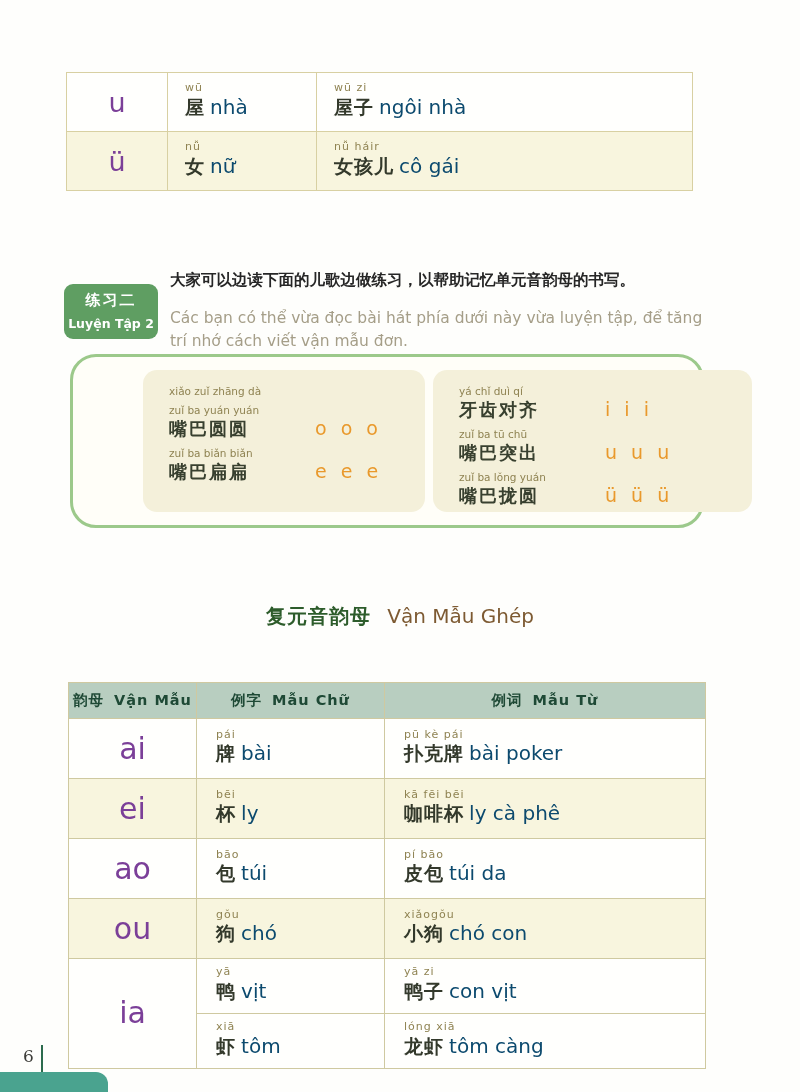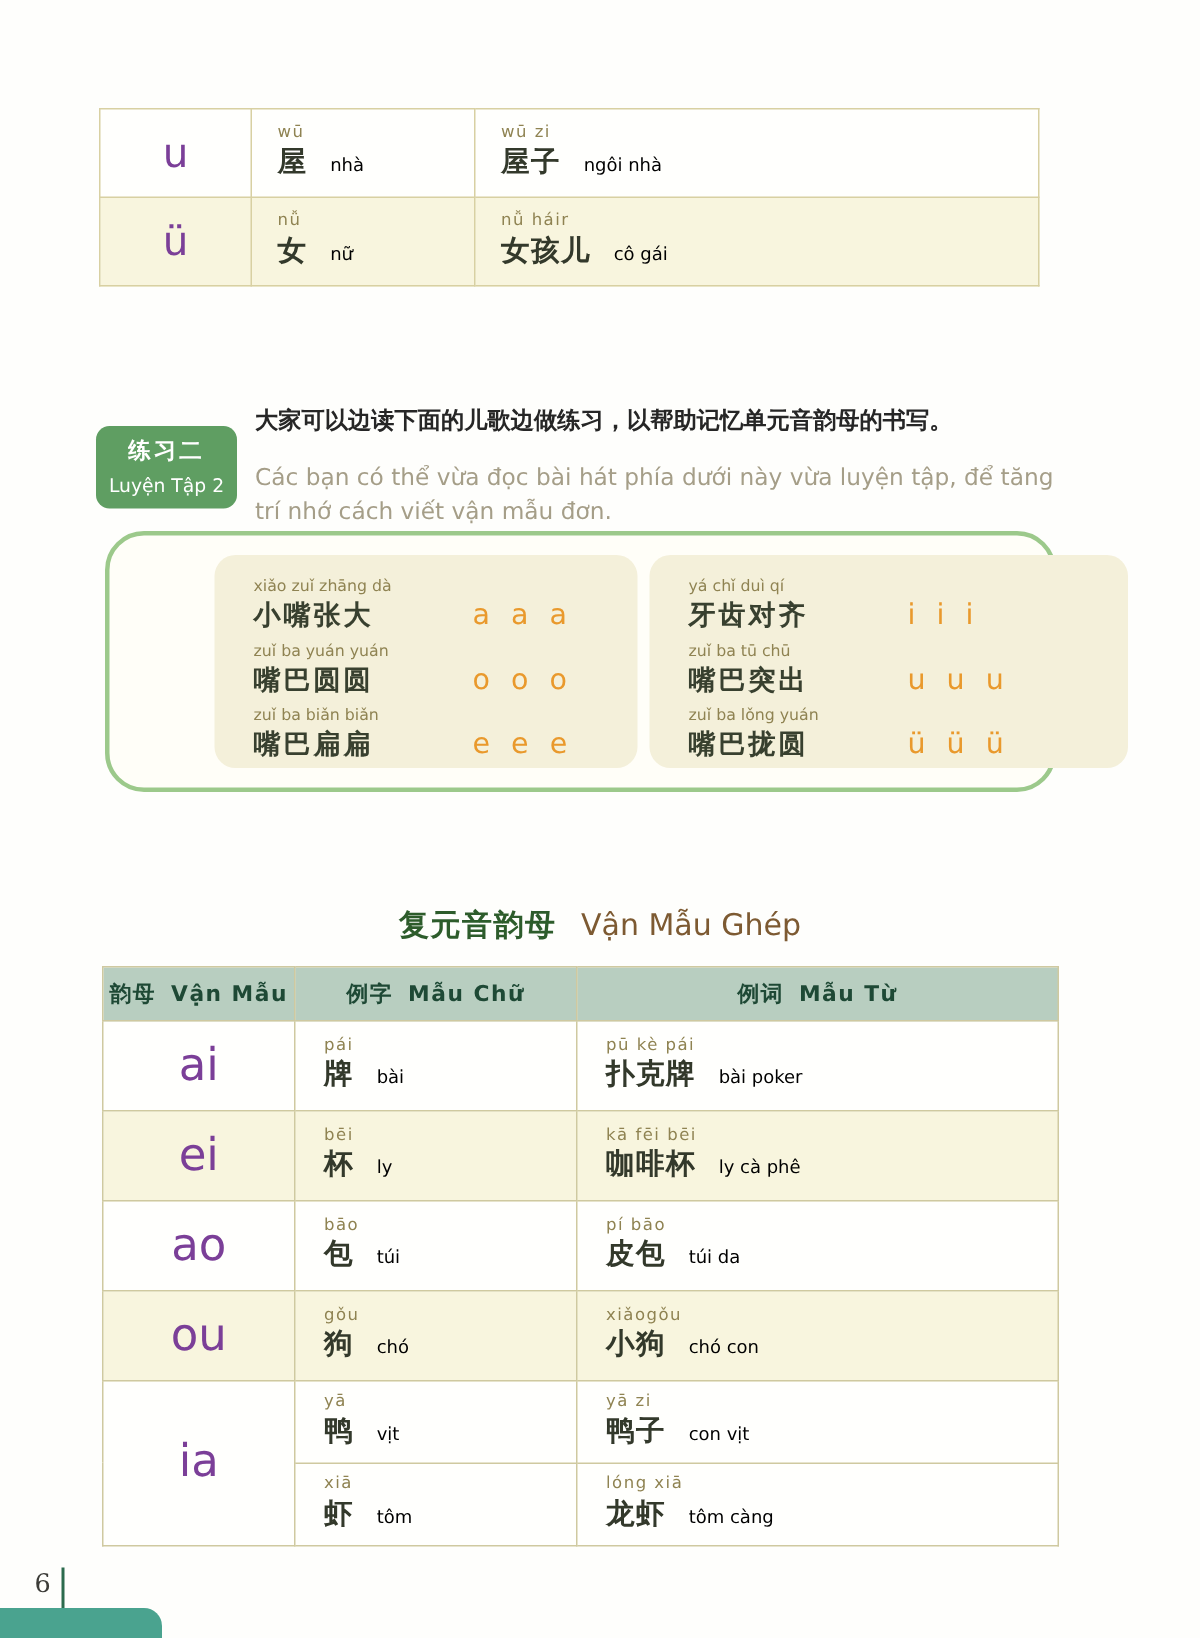--- a/index.html
+++ b/index.html
@@ -12,30 +12,30 @@
   table{border-collapse:collapse;}
   .top-table{position:absolute;left:66px;top:72px;width:626px;table-layout:fixed;}
   .top-table td{border:1px solid #d8d0a2;vertical-align:middle;}
   .top-table tr:nth-child(1){background:#fffffd;}
   .top-table tr:nth-child(2){background:#f8f5de;}
   .top-table tr{height:59px;}
   td.vowel{ text-align:center;color:#7b3f98;font-size:27px;line-height:1;}
   .cell-inner{padding:5px 4px 7px 16px;}
   .pinyin{display:block;font-size:11px;color:#8f8352;line-height:1.25;letter-spacing:1px;}
   .hanzi{font-size:19px;color:#33392b;font-weight:600;letter-spacing:1px;}
-  .viet{font-size:12px;color:#000000;margin-left:10px;}
+  .viet{font-size:20px;color:#0c4a6e;}
 
   
   .exercise{position:absolute;left:64px;top:270px;width:648px;display:flex;align-items:center;}
   .badge{
     flex:0 0 90px;background:#5f9e62;border-radius:9px;color:#fff;
     text-align:center;padding:7px 2px 8px 2px;
   }
   .badge .zh{display:block;font-size:15px;font-weight:bold;letter-spacing:2px;}
-  .badge .vi{display:block;font-size:12.5px;margin-top:6px;}
+  .badge .vi{display:block;font-size:12.5px;margin-top:6px;font-weight:bold;}
   .exercise-text{margin-left:12px;flex:1;}
   .exercise-text .zh{font-size:15.5px;font-weight:bold;color:#262626;line-height:1.4;}
   .exercise-text .vi{font-size:15.5px;color:#a59e88;line-height:1.5;margin-top:15px;}
 
   
   .chant{
     position:absolute;left:70px;top:354px;width:628px;height:168px;
     border:3px solid #9cc98b;border-radius:26px;background:#fffef8;
   }
   .chant-box{
@@ -49,21 +49,21 @@
   .chant-row{display:flex;align-items:baseline;}
   .chant-hanzi{font-size:18px;color:#38402f;font-weight:600;letter-spacing:2px;width:112px;}
   .chant-letters{font-size:19px;color:#e9992c;margin-left:34px;letter-spacing:4px;}
 
   
   .section-title{position:absolute;left:0;top:603px;width:100%;text-align:center;font-size:20px;}
   .section-title .zh{color:#2d5c2b;font-weight:bold;letter-spacing:1px;}
   .section-title .vi{color:#7d5a32;margin-left:10px;}
 
   
-  .main-table{position:absolute;left:68px;top:644px;width:637px;table-layout:fixed;}
+  .main-table{position:absolute;left:68px;top:682px;width:637px;table-layout:fixed;}
   .main-table th,.main-table td{border:1px solid #cfc9a0;vertical-align:middle;}
   .main-table th{
     background:#b8cec0;height:33px;color:#1e4935;font-size:14.5px;
     font-weight:bold;text-align:center;letter-spacing:1px;
   }
   .main-table th .vi{margin-left:10px;}
   .main-table td.vowel{font-size:30px;}
   .row-white{background:#fffffd;}
   .row-cream{background:#f8f5de;padding-left:40px;}
   .r-main{height:60px;}
@@ -138,24 +138,20 @@
     <div class="exercise-text">
       <div class="zh">大家可以边读下面的儿歌边做练习，以帮助记忆单元音韵母的书写。</div>
       <div class="vi">Các bạn có thể vừa đọc bài hát phía dưới này vừa luyện tập, để tăng trí nhớ cách viết vận mẫu đơn.</div>
     </div>
   </div>
 
   <div class="chant">
     <div class="chant-box left">
       <div class="chant-line">
         <span class="pinyin">xiǎo zuǐ zhāng dà</span>
-        <div class="chant-row">
-          <span class="chant-hanzi">小嘴张大</span>
-          <span class="chant-letters">a a a</span>
-        </div>
       </div>
       <div class="chant-line">
         <span class="pinyin">zuǐ ba yuán yuán</span>
         <div class="chant-row">
           <span class="chant-hanzi">嘴巴圆圆</span>
           <span class="chant-letters">o o o</span>
         </div>
       </div>
       <div class="chant-line">
         <span class="pinyin">zuǐ ba biǎn biǎn</span>

